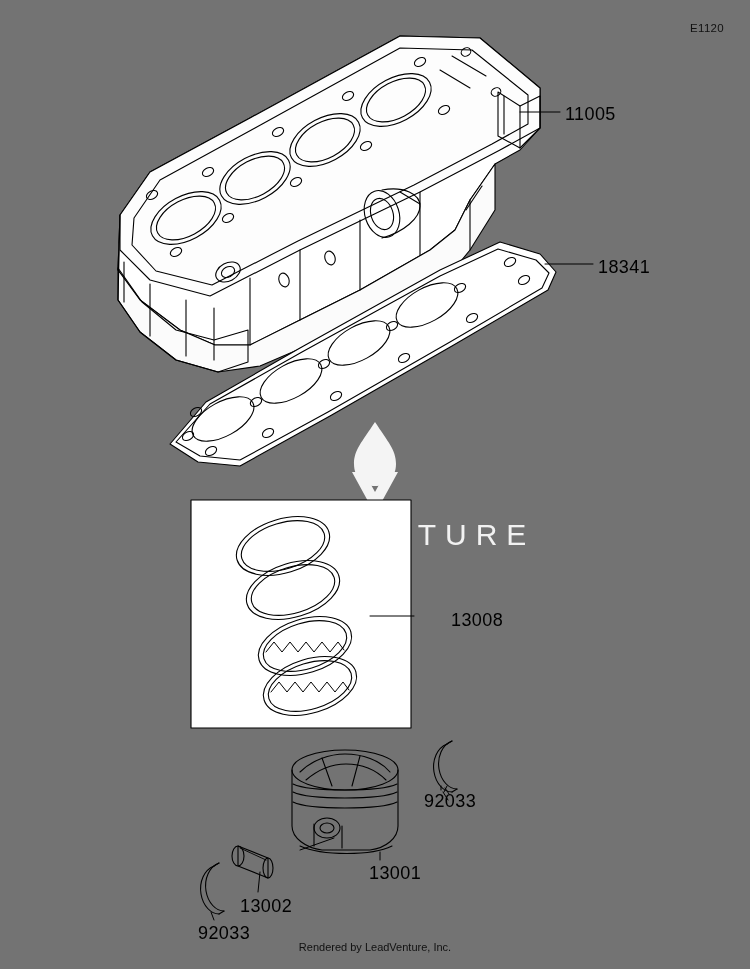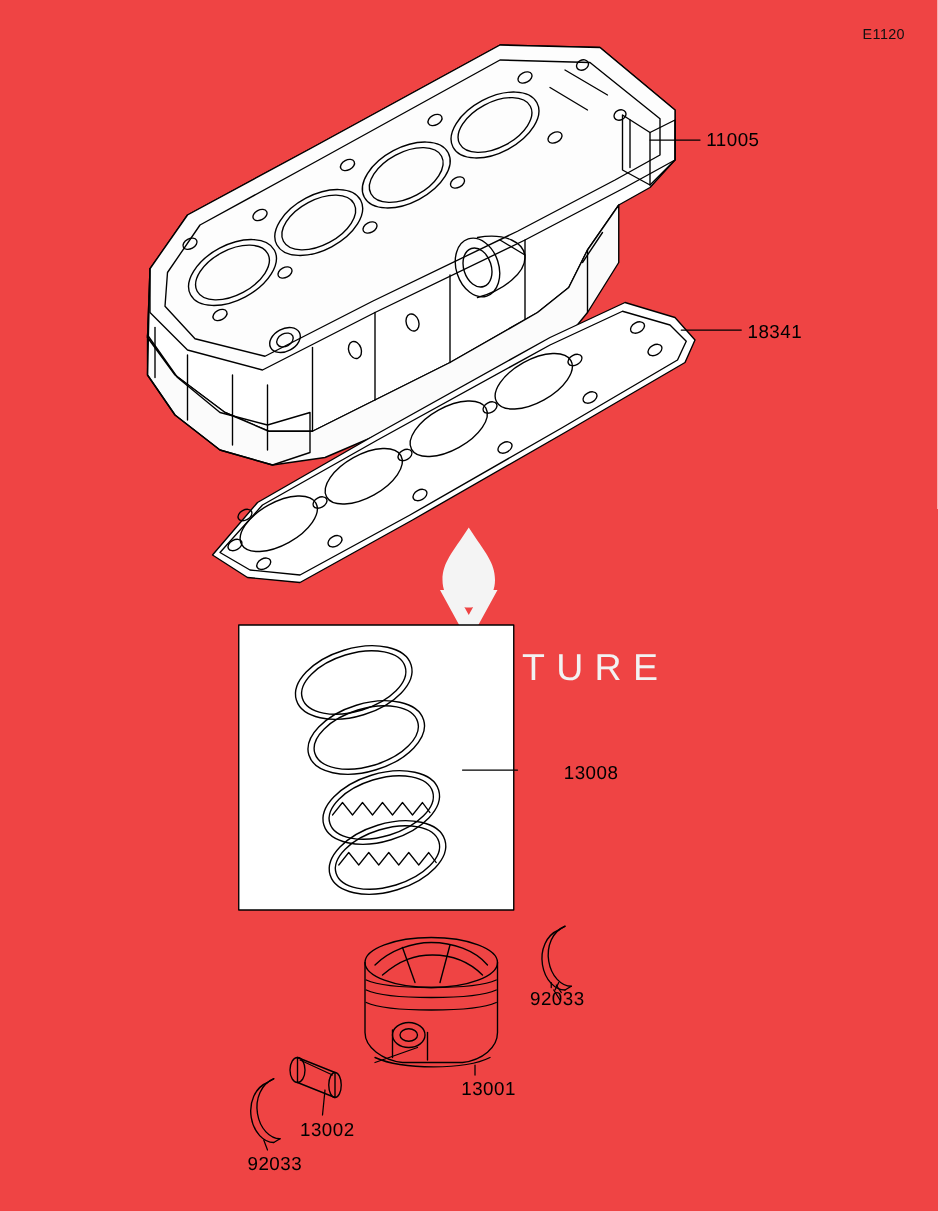--- a/index.html
+++ b/index.html
@@ -7,21 +7,21 @@
     padding: 0;
     background: #ffffff;
   }
   body {
     font-family: "Liberation Sans", sans-serif;
   }
   .page {
     position: relative;
     width: 750px;
     height: 969px;
-    background: #ef4444;
+    background: #737373;
     overflow: hidden;
   }
   .diagram-code {
     position: absolute;
     top: 22px;
     right: 26px;
     font-size: 11.5px;
     color: #111;
     letter-spacing: 0.3px;
   }
@@ -57,21 +57,21 @@
   .art {
     position: absolute;
     left: 0;
     top: 0;
     width: 750px;
     height: 969px;
   }
 
   .label {
     position: absolute;
-    font-size: 15px;
+    font-size: 18px;
     color: #000;
     letter-spacing: 0.4px;
     white-space: nowrap;
   }
   .lbl-11005 { left: 565px; top: 104px; }
   .lbl-11061 { left: 598px; top: 257px; }
   .lbl-13008 { left: 419px; top: 610px; margin-left: 32px; }
   .lbl-92033a { left: 424px; top: 791px; }
   .lbl-13001 { left: 369px; top: 863px; }
   .lbl-13002 { left: 240px; top: 896px; }
@@ -284,13 +284,14 @@
   </svg>
 
   <div class="label lbl-11005">11005</div>
   <div class="label lbl-11061">18341</div>
   <div class="label lbl-13008">13008</div>
   <div class="label lbl-92033a">92033</div>
   <div class="label lbl-13001">13001</div>
   <div class="label lbl-13002">13002</div>
   <div class="label lbl-92033b">92033</div>
 
+  <div class="footer">Rendered by LeadVenture, Inc.</div>
 </div>
 
 </body></html>

